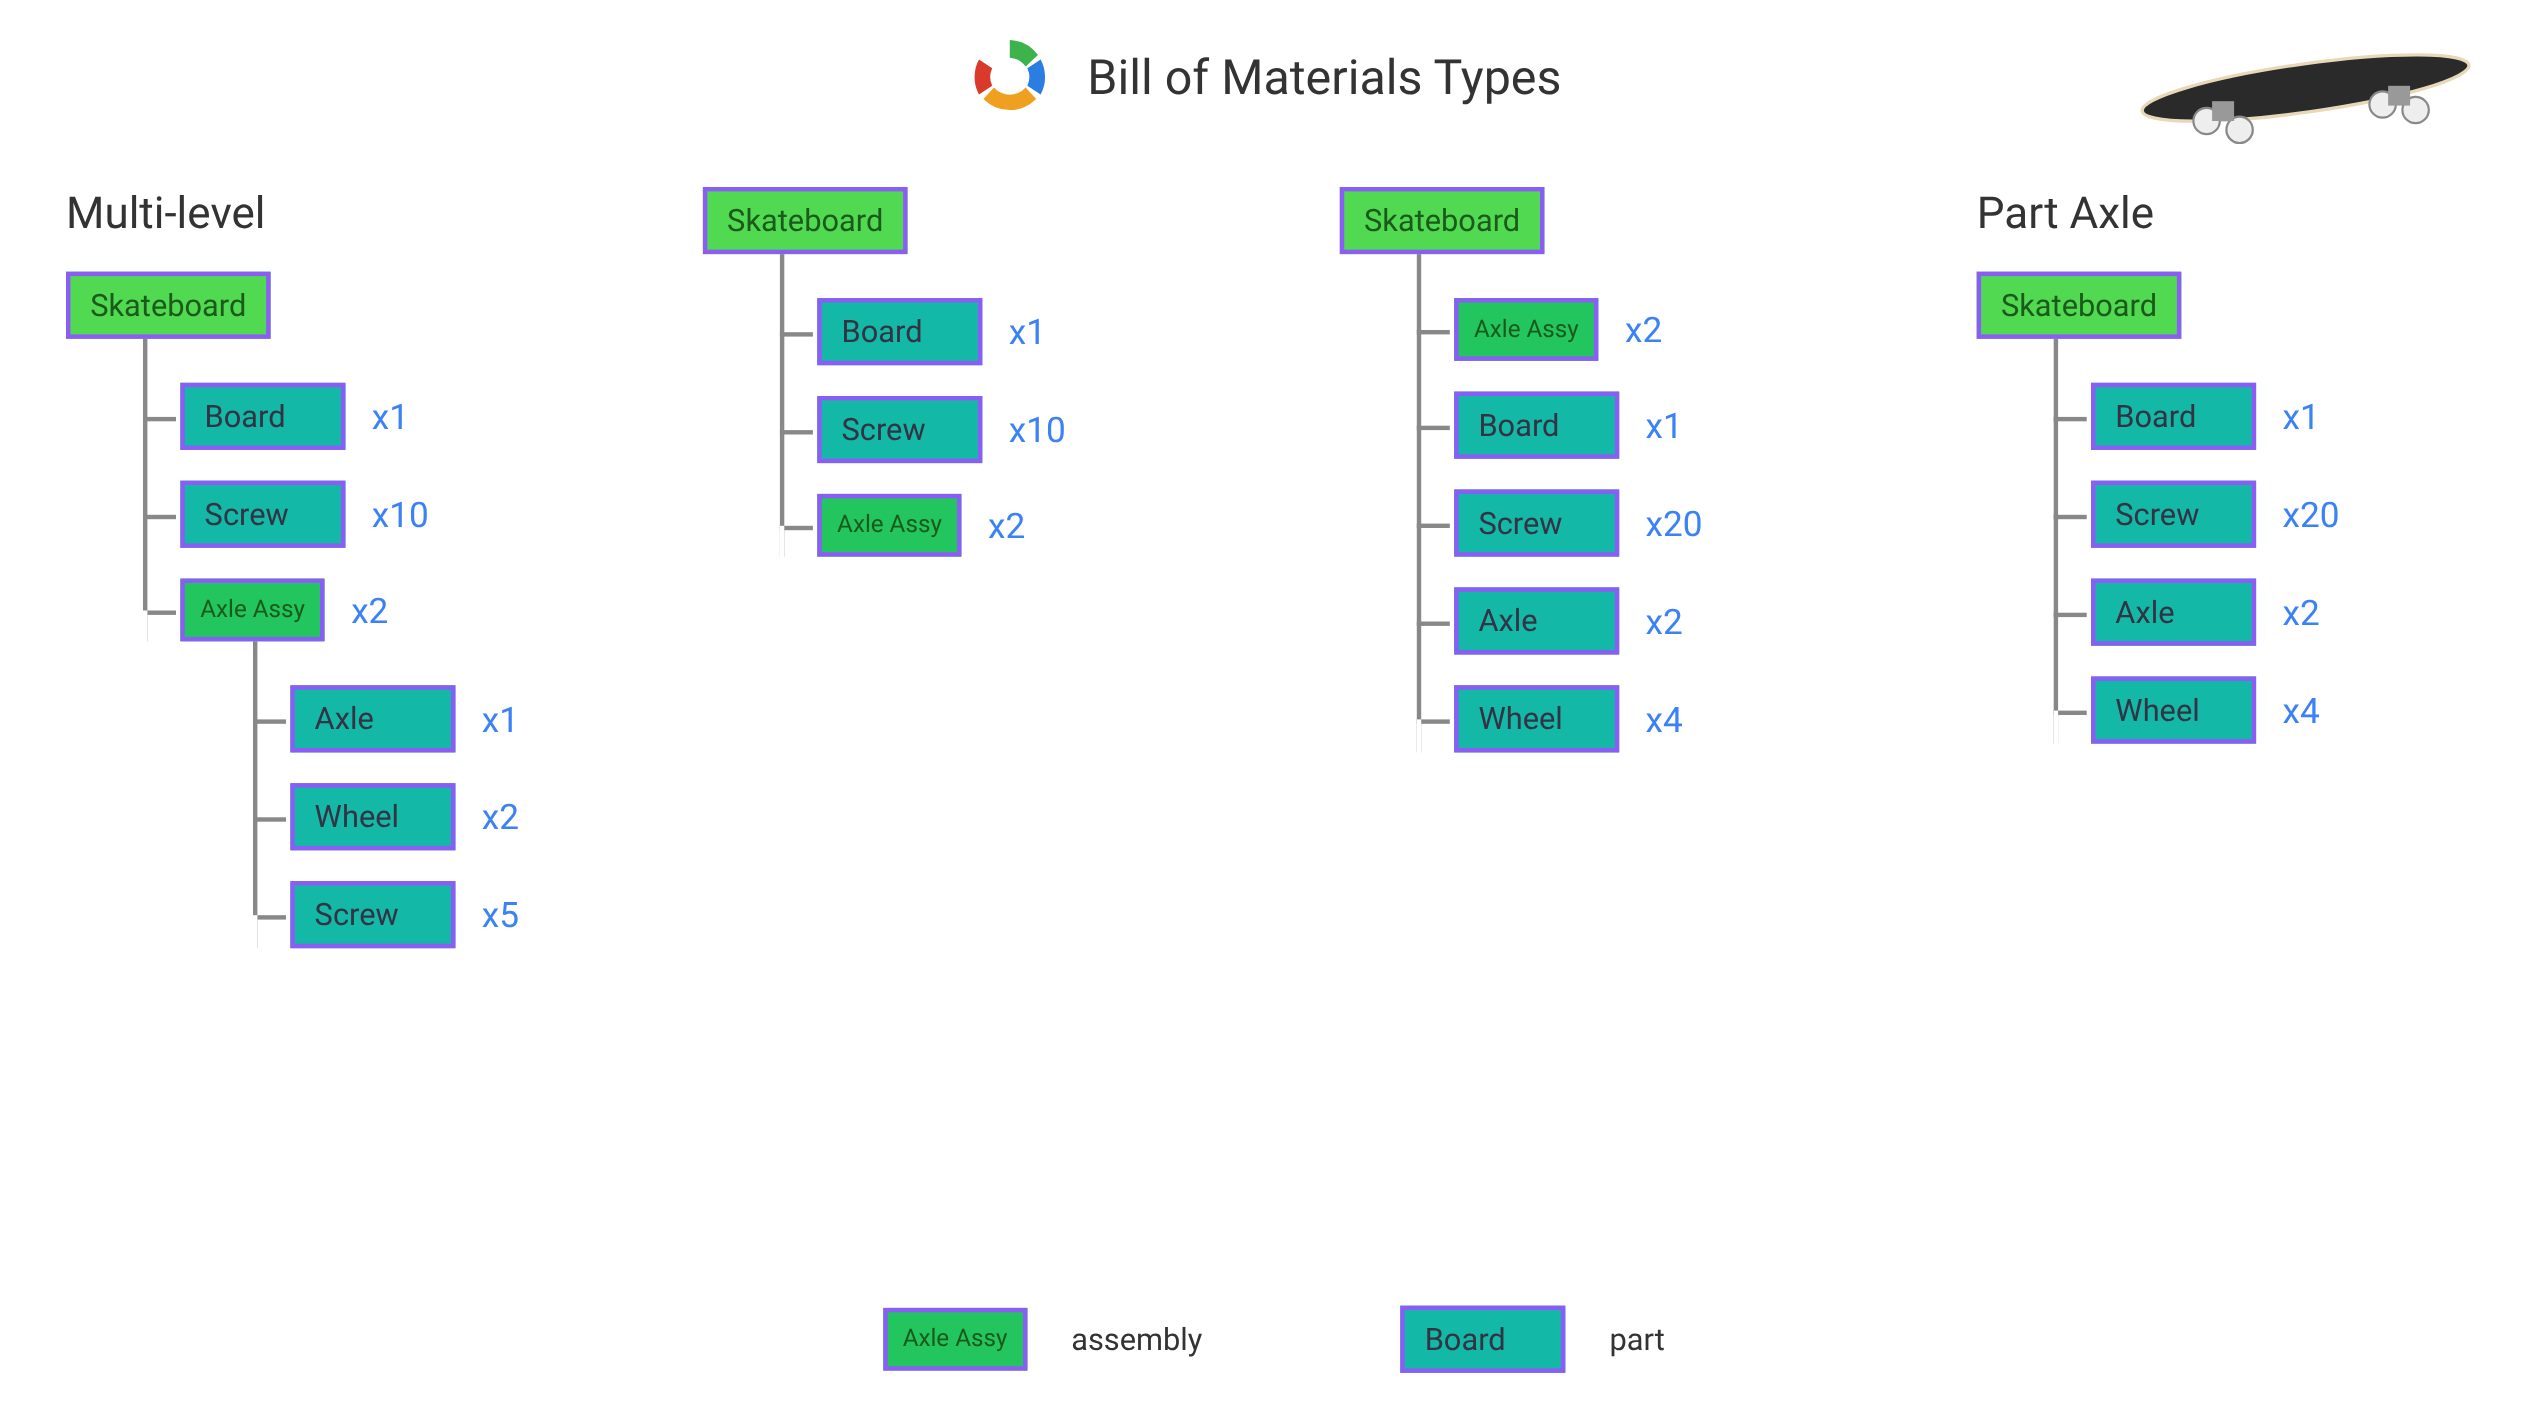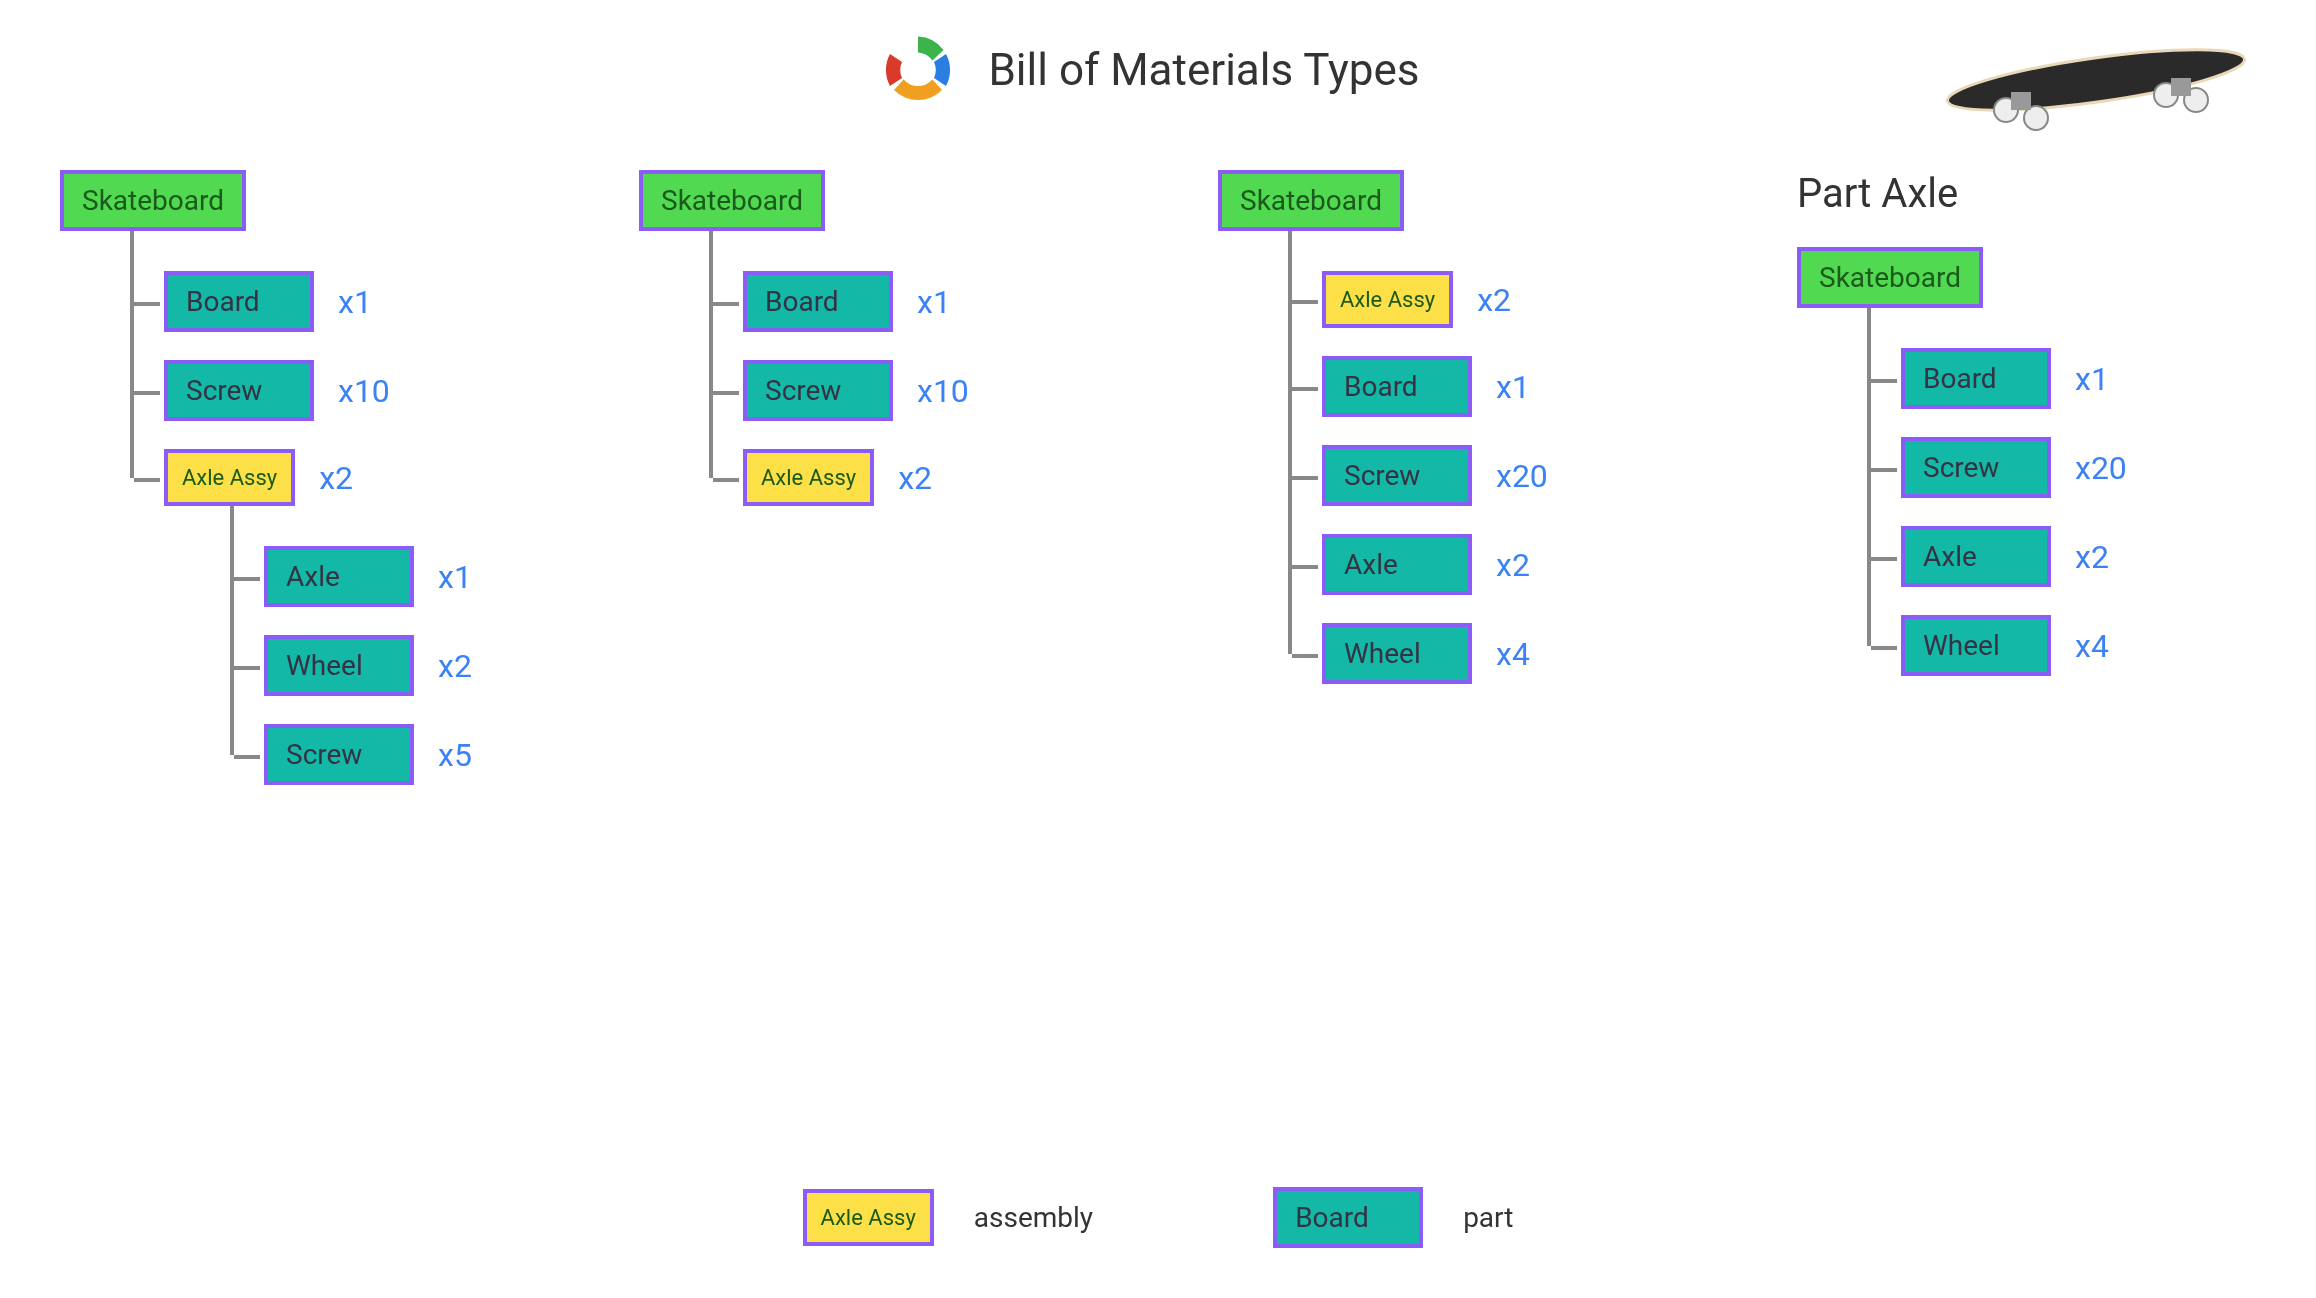--- a/index.html
+++ b/index.html
@@ -42,21 +42,21 @@
   .col-title { font-size: 40px; font-weight: 400; color: #333; margin-bottom: 30px; }
   .tree { position: relative; }
   .node-box {
     border: 4px solid #8b5cf6;
     padding: 10px 18px;
     min-width: 150px;
     display: inline-block;
     font-size: 28px;
   }
   .assembly { background: #52d952; color: #1a5a1a; }
-  .assembly-small { background: #fde047; color: #1a5a1a; font-size: 22px; padding: 12px 14px; min-width: 130px; }
+  .assembly-small { background: #22c55e; color: #1a5a1a; font-size: 22px; padding: 12px 14px; min-width: 130px; }
   .part { background: #14b8a6; color: #334; }
   .root-row { margin-bottom: 0; }
   .children {
     margin-left: 70px;
     border-left: 4px solid #888;
     padding-left: 0;
     padding-top: 40px;
   }
   .child-row {
     display: flex;
@@ -135,20 +135,21 @@
     <circle cx="230" cy="65" r="12" fill="#eee" stroke="#888" stroke-width="2"></circle>
     <circle cx="260" cy="70" r="12" fill="#eee" stroke="#888" stroke-width="2"></circle>
     <rect x="75" y="62" width="20" height="18" fill="#999"></rect>
     <rect x="235" y="48" width="20" height="18" fill="#999"></rect>
   </svg>
 </div>
 
 <div class="columns">
 
   <div class="col">
+    <div class="col-title">Multi-level</div>
     <div class="tree">
       <div class="root-row">
         <span class="node-box assembly">Skateboard</span>
       </div>
       <div class="children">
         <div class="child-row">
           <span class="node-box part">Board</span>
           <span class="qty">x1</span>
         </div>
         <div class="child-row">

